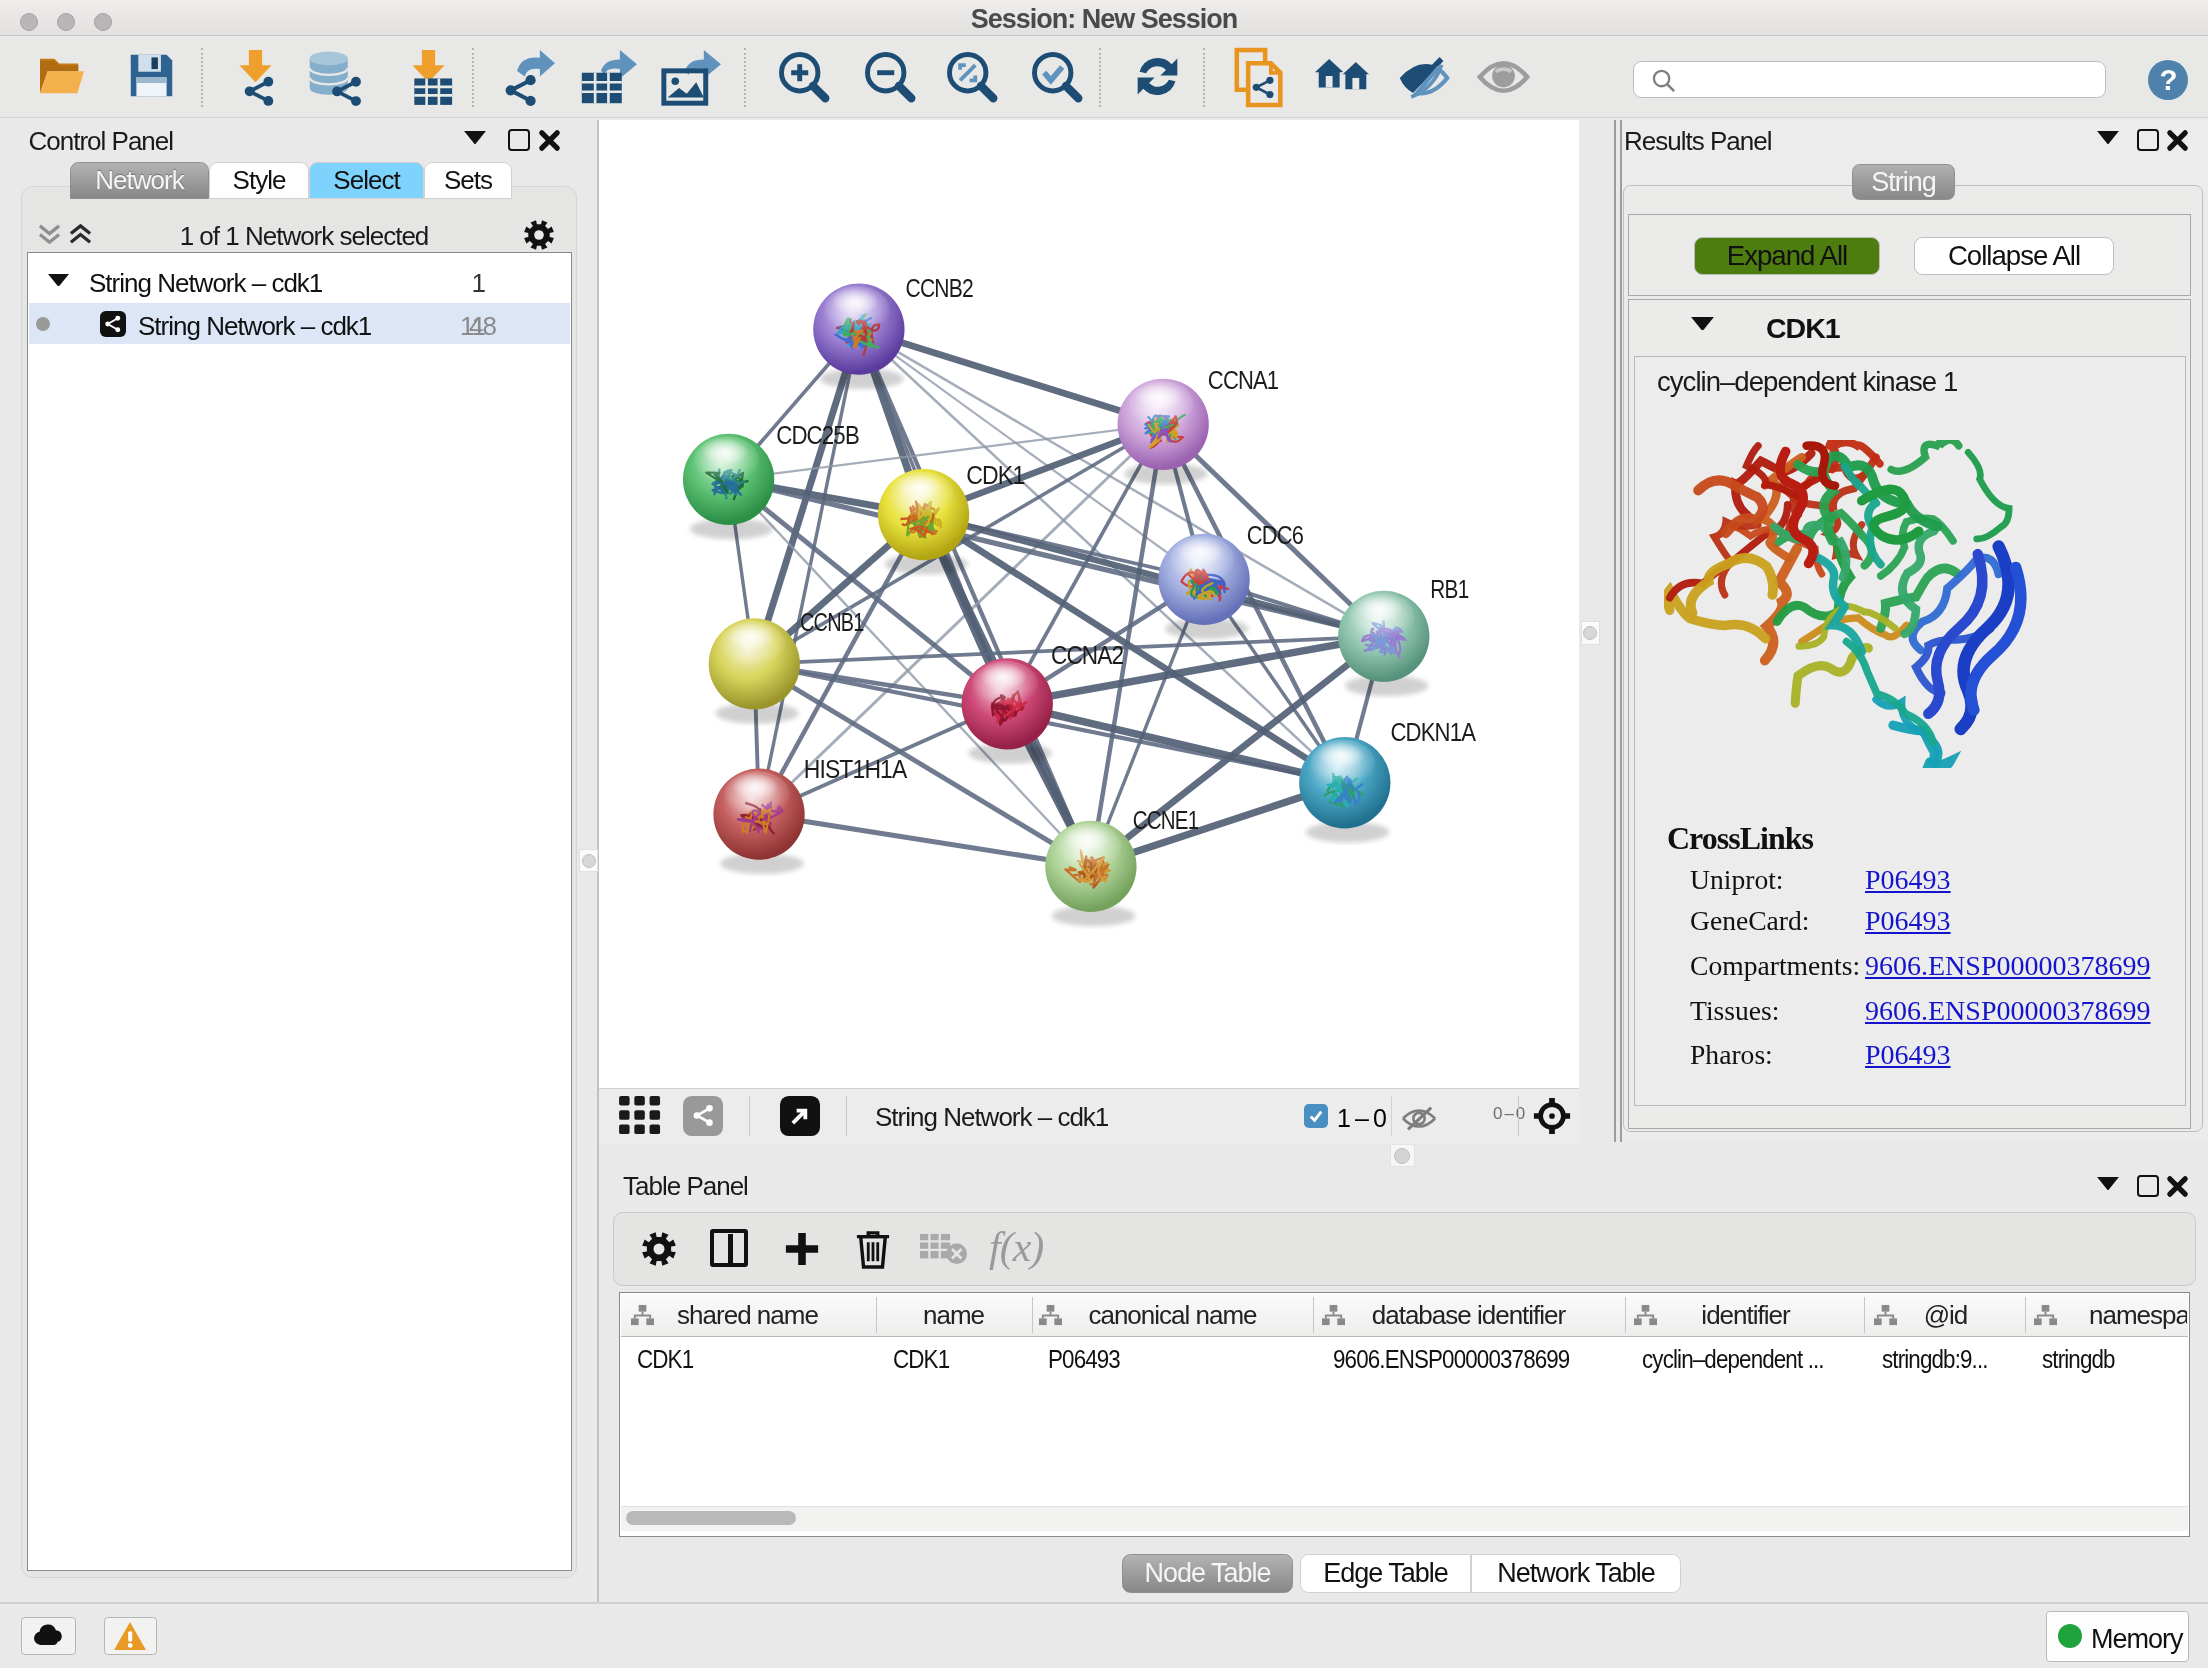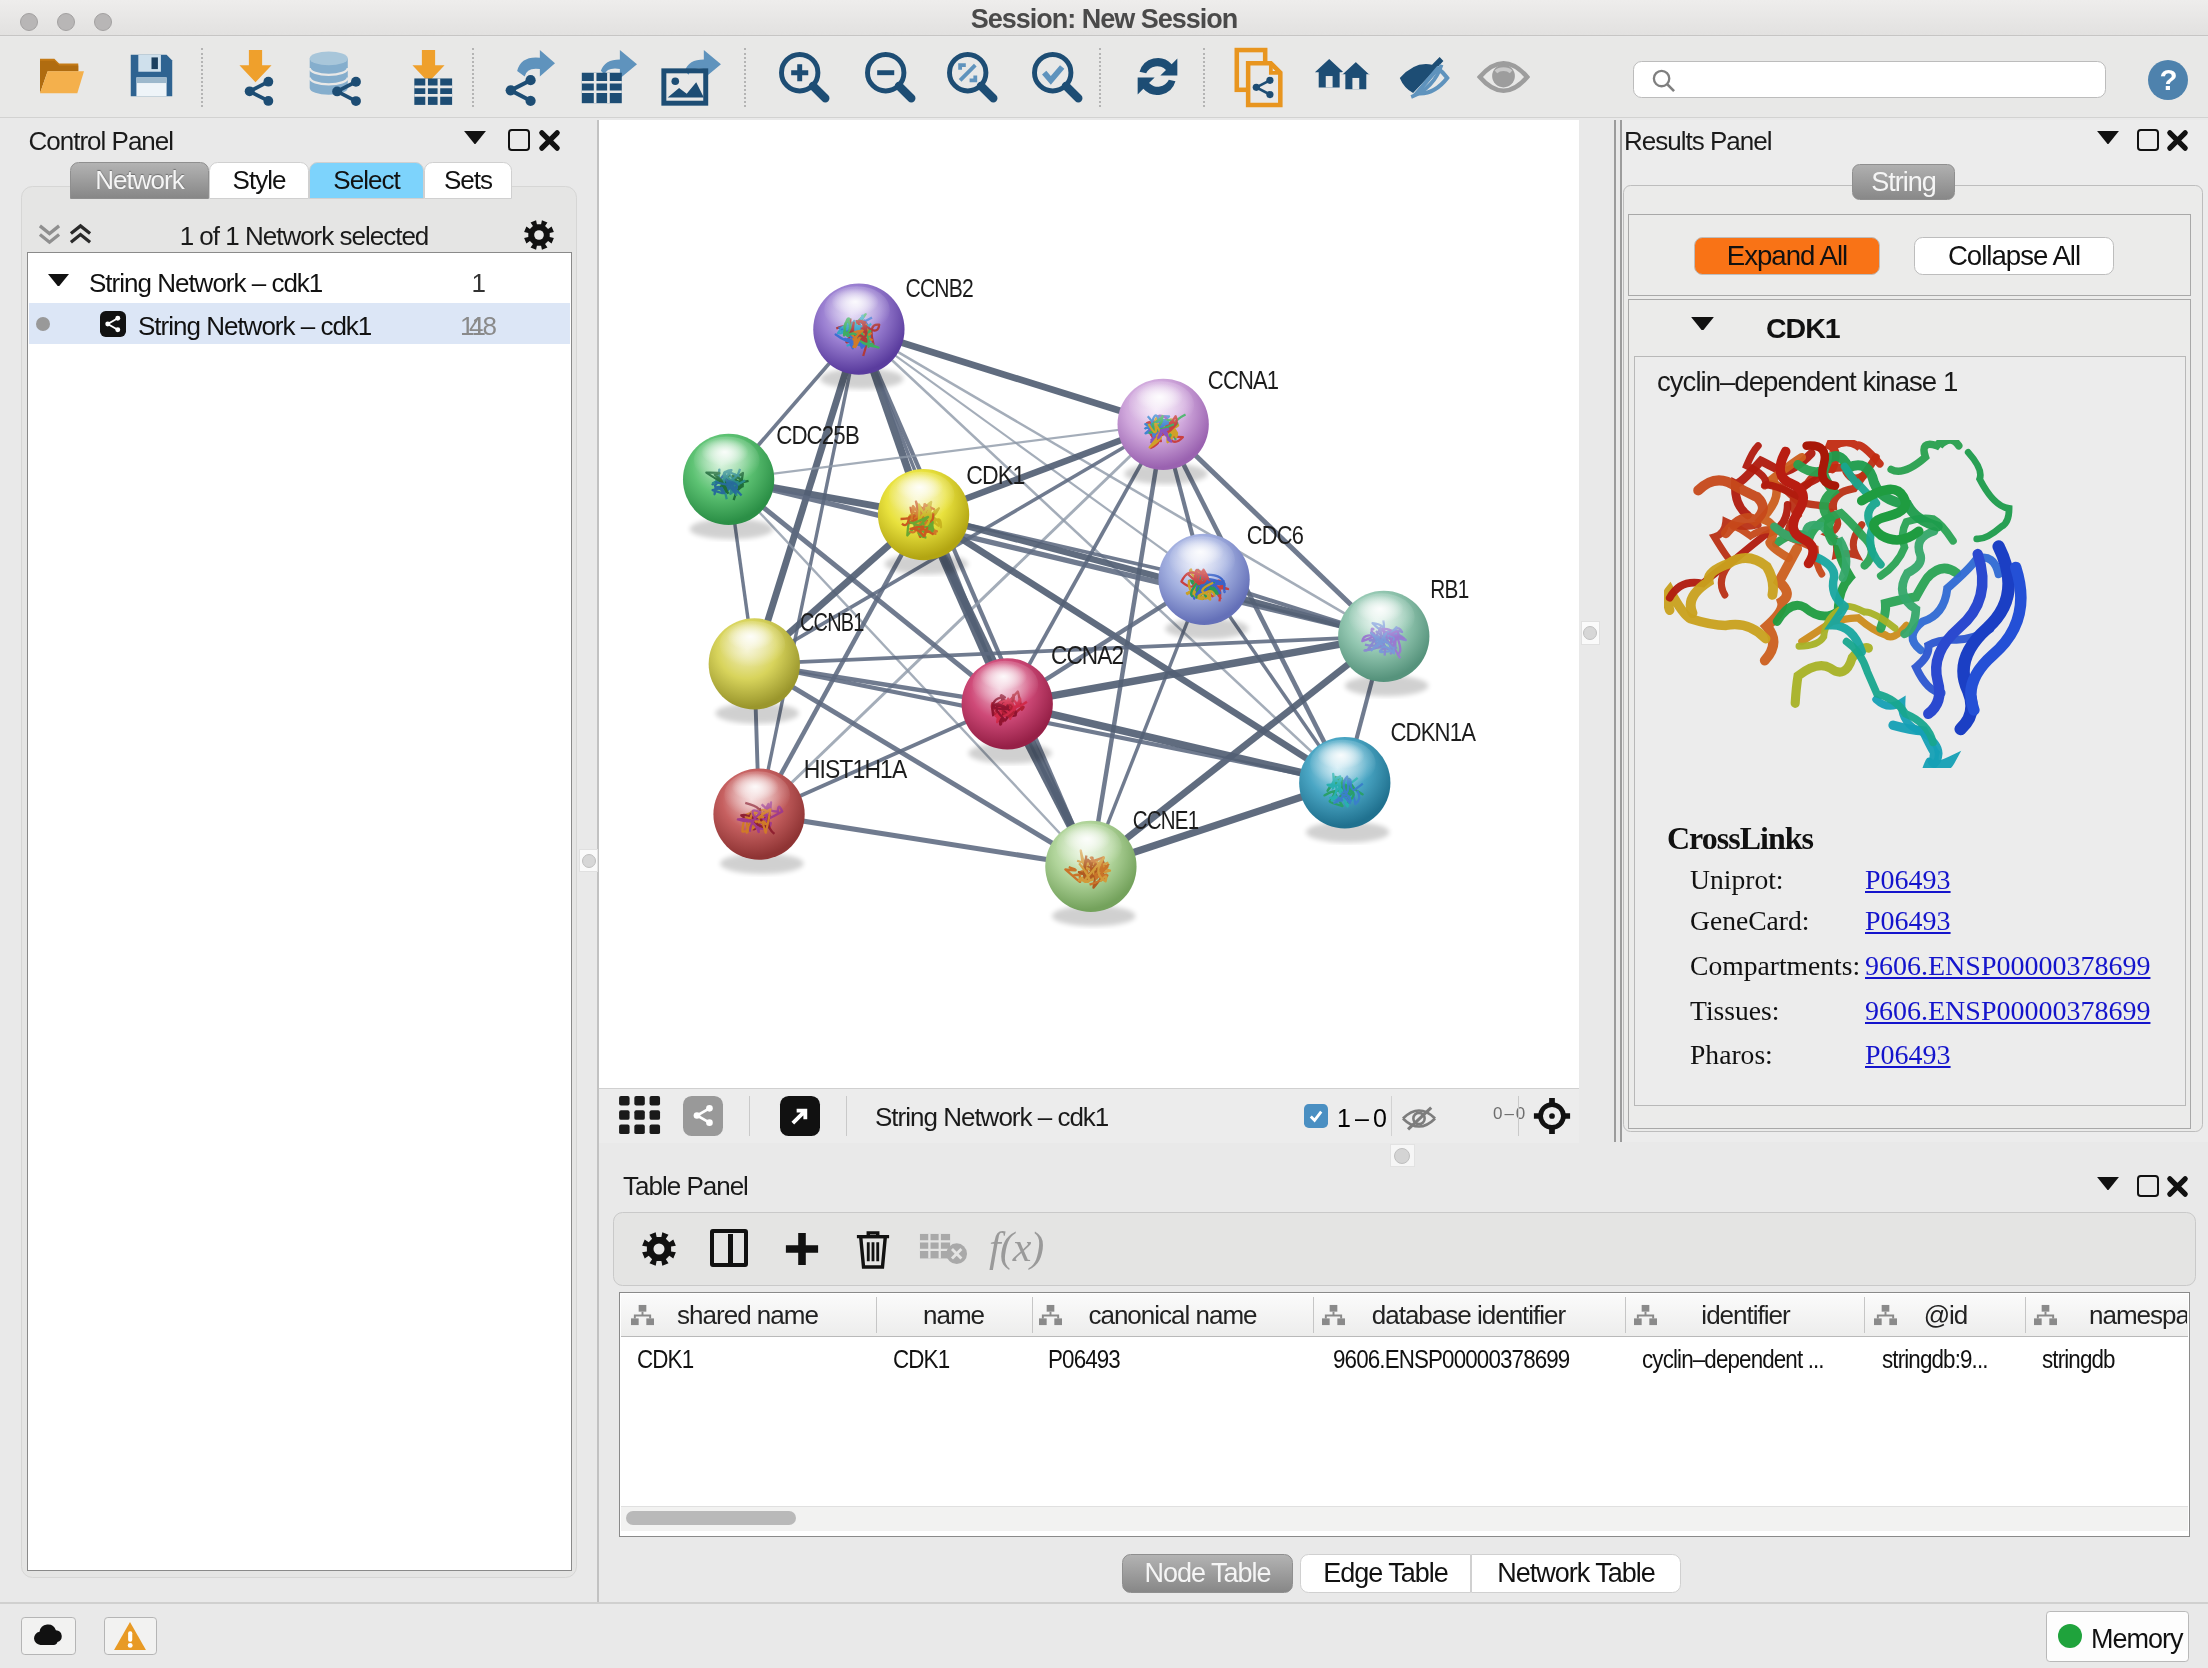--- a/index.html
+++ b/index.html
@@ -617,21 +617,21 @@
   </svg>
 <div class="abs" style="left:2137px;top:129px;width:22px;height:22px;border:2.9px solid #111;border-radius:3.8px;"></div>
 <svg class="ic" style="left:2166px;top:129px;" width="23" height="23" viewBox="0 0 24 24">
     <path d="M4 4 L20 20 M20 4 L4 20" stroke="#111" stroke-width="5.5" stroke-linecap="round"></path>
   </svg>
 <div class="abs" style="left:1581px;top:621px;width:19px;height:24px;background:#fafafa;border:1px solid #e0e0e0;"></div>
 <div class="abs" style="left:1583px;top:626px;width:14.3px;height:14.3px;border-radius:50%;background:#d7d7d7;border:1px solid #c0c0c0;"></div>
 <div class="abs" style="left:1623px;top:185px;width:580px;height:947px;background:#ebebea;border:1px solid #bdbdbd;border-radius:7.6px;"></div>
 <div class="abs" style="left:1852px;top:164px;width:103px;height:36px;background:linear-gradient(#b0b0b0,#888888);border:1px solid #8f8f8f;border-radius:7.6px;color:#f5f5f5;font-size:27px;text-align:center;line-height:34px;">String</div>
 <div class="abs" style="left:1628px;top:214px;width:563px;height:82px;border:1px solid #a8a8a8;"></div>
-<div class="abs" style="left:1694px;top:237px;width:186px;height:38px;background:#f97316;border:1.9px solid #bdbdbd;border-radius:8.6px;font-size:27.6px;color:#111;text-align:center;line-height:35px;">Expand All</div>
+<div class="abs" style="left:1694px;top:237px;width:186px;height:38px;background:#4d7c0f;border:1.9px solid #bdbdbd;border-radius:8.6px;font-size:27.6px;color:#111;text-align:center;line-height:35px;">Expand All</div>
 <div class="abs" style="left:1914px;top:237px;width:200px;height:38px;background:#fff;border:1.9px solid #bdbdbd;border-radius:8.6px;font-size:27.6px;color:#111;text-align:center;line-height:35px;">Collapse All</div>
 <div class="abs" style="left:1628px;top:299px;width:563px;height:830px;border:1px solid #a8a8a8;"></div>
 <svg class="ic" style="left:1691px;top:317px;" width="23" height="13.3" viewBox="0 0 24 14">
     <path d="M0 0 h24 L12.0 14.9 z" fill="#111"></path>
   </svg>
 <div class="abs" style="left:1766px;top:312px;font-size:28.5px;font-weight:bold;color:#111;">CDK1</div>
 <div class="abs" style="left:1634px;top:356px;width:552px;height:750px;background:#ececec;border:1px solid #b8b8b8;"></div>
 <div class="abs" style="left:1657px;top:366px;font-size:27.6px;color:#1a1a1a;">cyclin–dependent kinase 1</div>
 <svg class="ic" style="left:1664px;top:440px;" width="366" height="328" viewBox="0 0 385 345">
 <path d="M329 104 Q339 105 355 91 Q363 87 363 72 Q347 70 332 41 Q336 31 320 13 " fill="none" stroke="#1e9c4c" stroke-width="7.1" stroke-linecap="round" stroke-opacity="0.95"></path>

